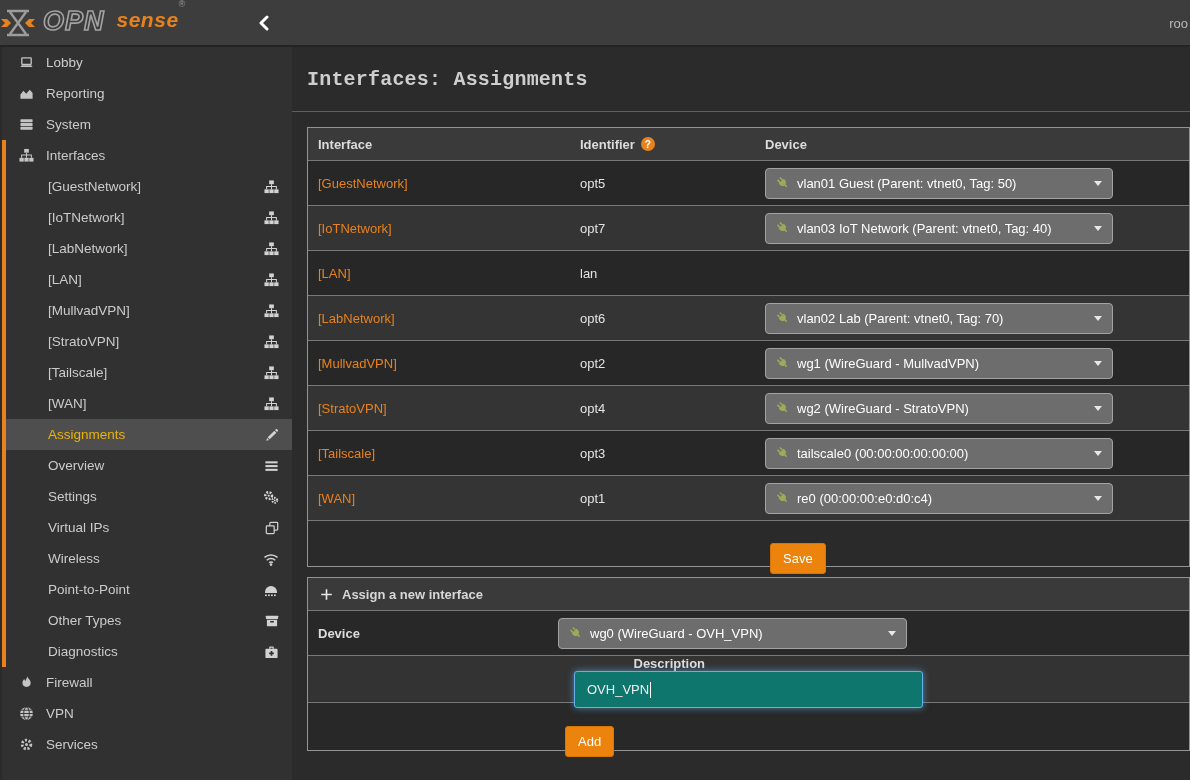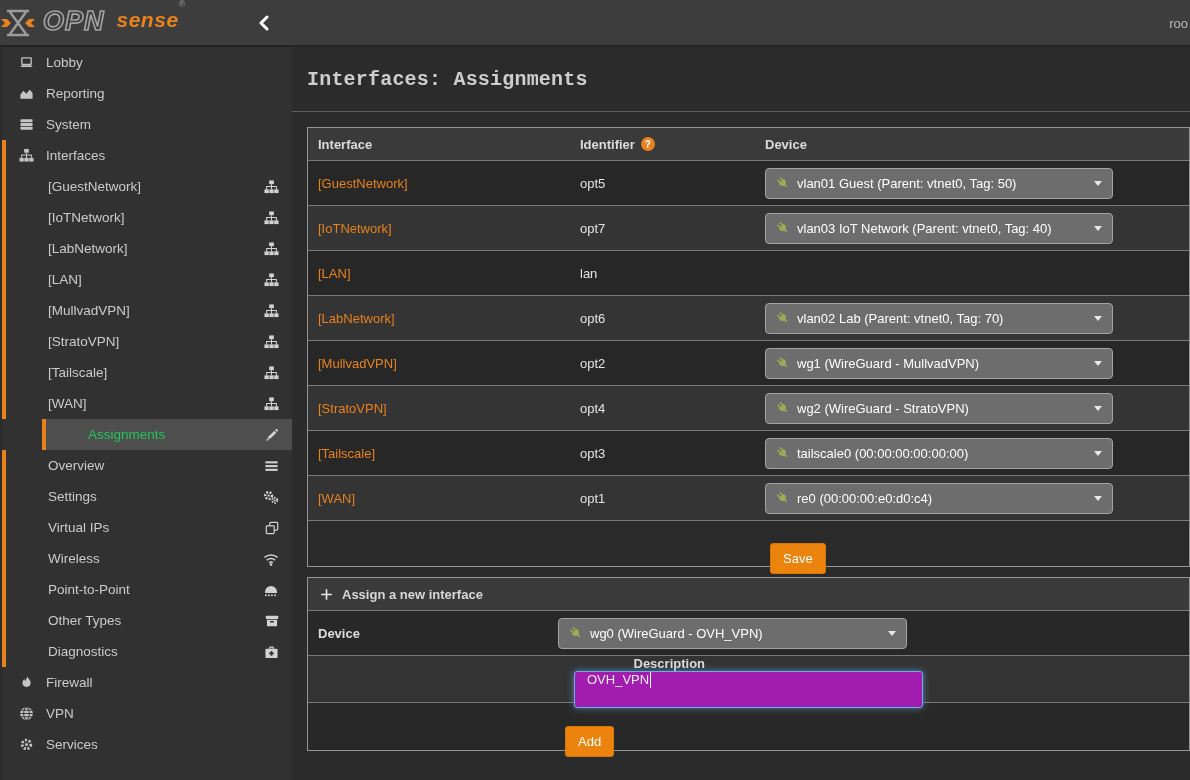--- a/index.html
+++ b/index.html
@@ -23,21 +23,21 @@
     overflow:hidden; }
   .side-item { height:31px; display:flex; align-items:center; color:#cbcbcb; font-size:13.5px;
     padding-left:15px; position:relative; cursor:pointer; }
   .side-item .lead { width:19px; margin-right:10px; color:#c4c4c4; display:flex; justify-content:center; }
   .side-item.lvl1 { padding-left:46px; }
   .side-item.grp { border-left:4px solid #e8821e; }
   .side-item.grp:not(.lvl1) { padding-left:11px; }
   .side-item.lvl1.grp { padding-left:42px; }
   .side-item .trail { position:absolute; right:13px; top:50%; transform:translateY(-50%);
     color:#d2d2d2; display:flex; }
-  .side-item.active { background:#4e4e4e; color:#22c55e;margin-left:40px; }
+  .side-item.active { background:#4e4e4e; color:#eab308; }
   .icn svg { display:block; }
 
   
   .main { margin-left:290px; padding-top:47px; }
   .title-wrap { height:65px; display:flex; align-items:center; padding-left:17px;
     border-bottom:1px solid #5f5f5f; }
   .page-title { font-size:20px; font-weight:700; color:#cecece; letter-spacing:.2px;font-family:Liberation Mono, monospace; }
   .content { padding-left:17px; }
 
   .panel { margin-top:15px; border:1px solid #949494; width:883px; background:#2a2a2a; }
@@ -73,23 +73,23 @@
     padding:7px 12px; border-radius:3px; font-family:inherit; cursor:pointer; margin-left:5px;margin-top:29px; }
 
   
   .head2 { padding-left:12px; display:flex; gap:9px; align-items:center; color:#d8d8d8; }
   .lbl { width:250px; padding-left:10px; font-weight:700; color:#dddddd; }
   .ctl { flex:1; display:flex; align-items:center; }
   .r-dev  { background:#282828; }
   .r-desc { background:#333333; height:47px;flex-direction:column; }
   .r-add  { background:#282828; height:47px; border-bottom:none; }
   .r-dev .select { width:349px; }
-  .textbox { width:349px; height:37px; background:#a21caf; border:1px solid #66afe9;
+  .textbox { width:349px; height:37px; background:#0f766e; border:1px solid #66afe9;
     border-radius:3px; box-shadow:0 0 7px rgba(102,175,233,.65); display:flex;
-    align-items:flex-start; padding:0 12px; color:#eeeeee; font-size:13px; cursor:text; }
+    align-items:center; padding:0 12px; color:#eeeeee; font-size:13px; cursor:text; }
   .caret-line { display:inline-block; width:1px; height:16px; background:#ffffff; margin-left:1px; }
 </style>
 </head>
 <body>
 
 <div class="navbar">
   <div class="brand">
     <span class="brand-mark icn">
         <svg width="36" height="30" viewBox="0 0 36 30">
           <g stroke="#9c9c9c" stroke-width="2.4" fill="none">

